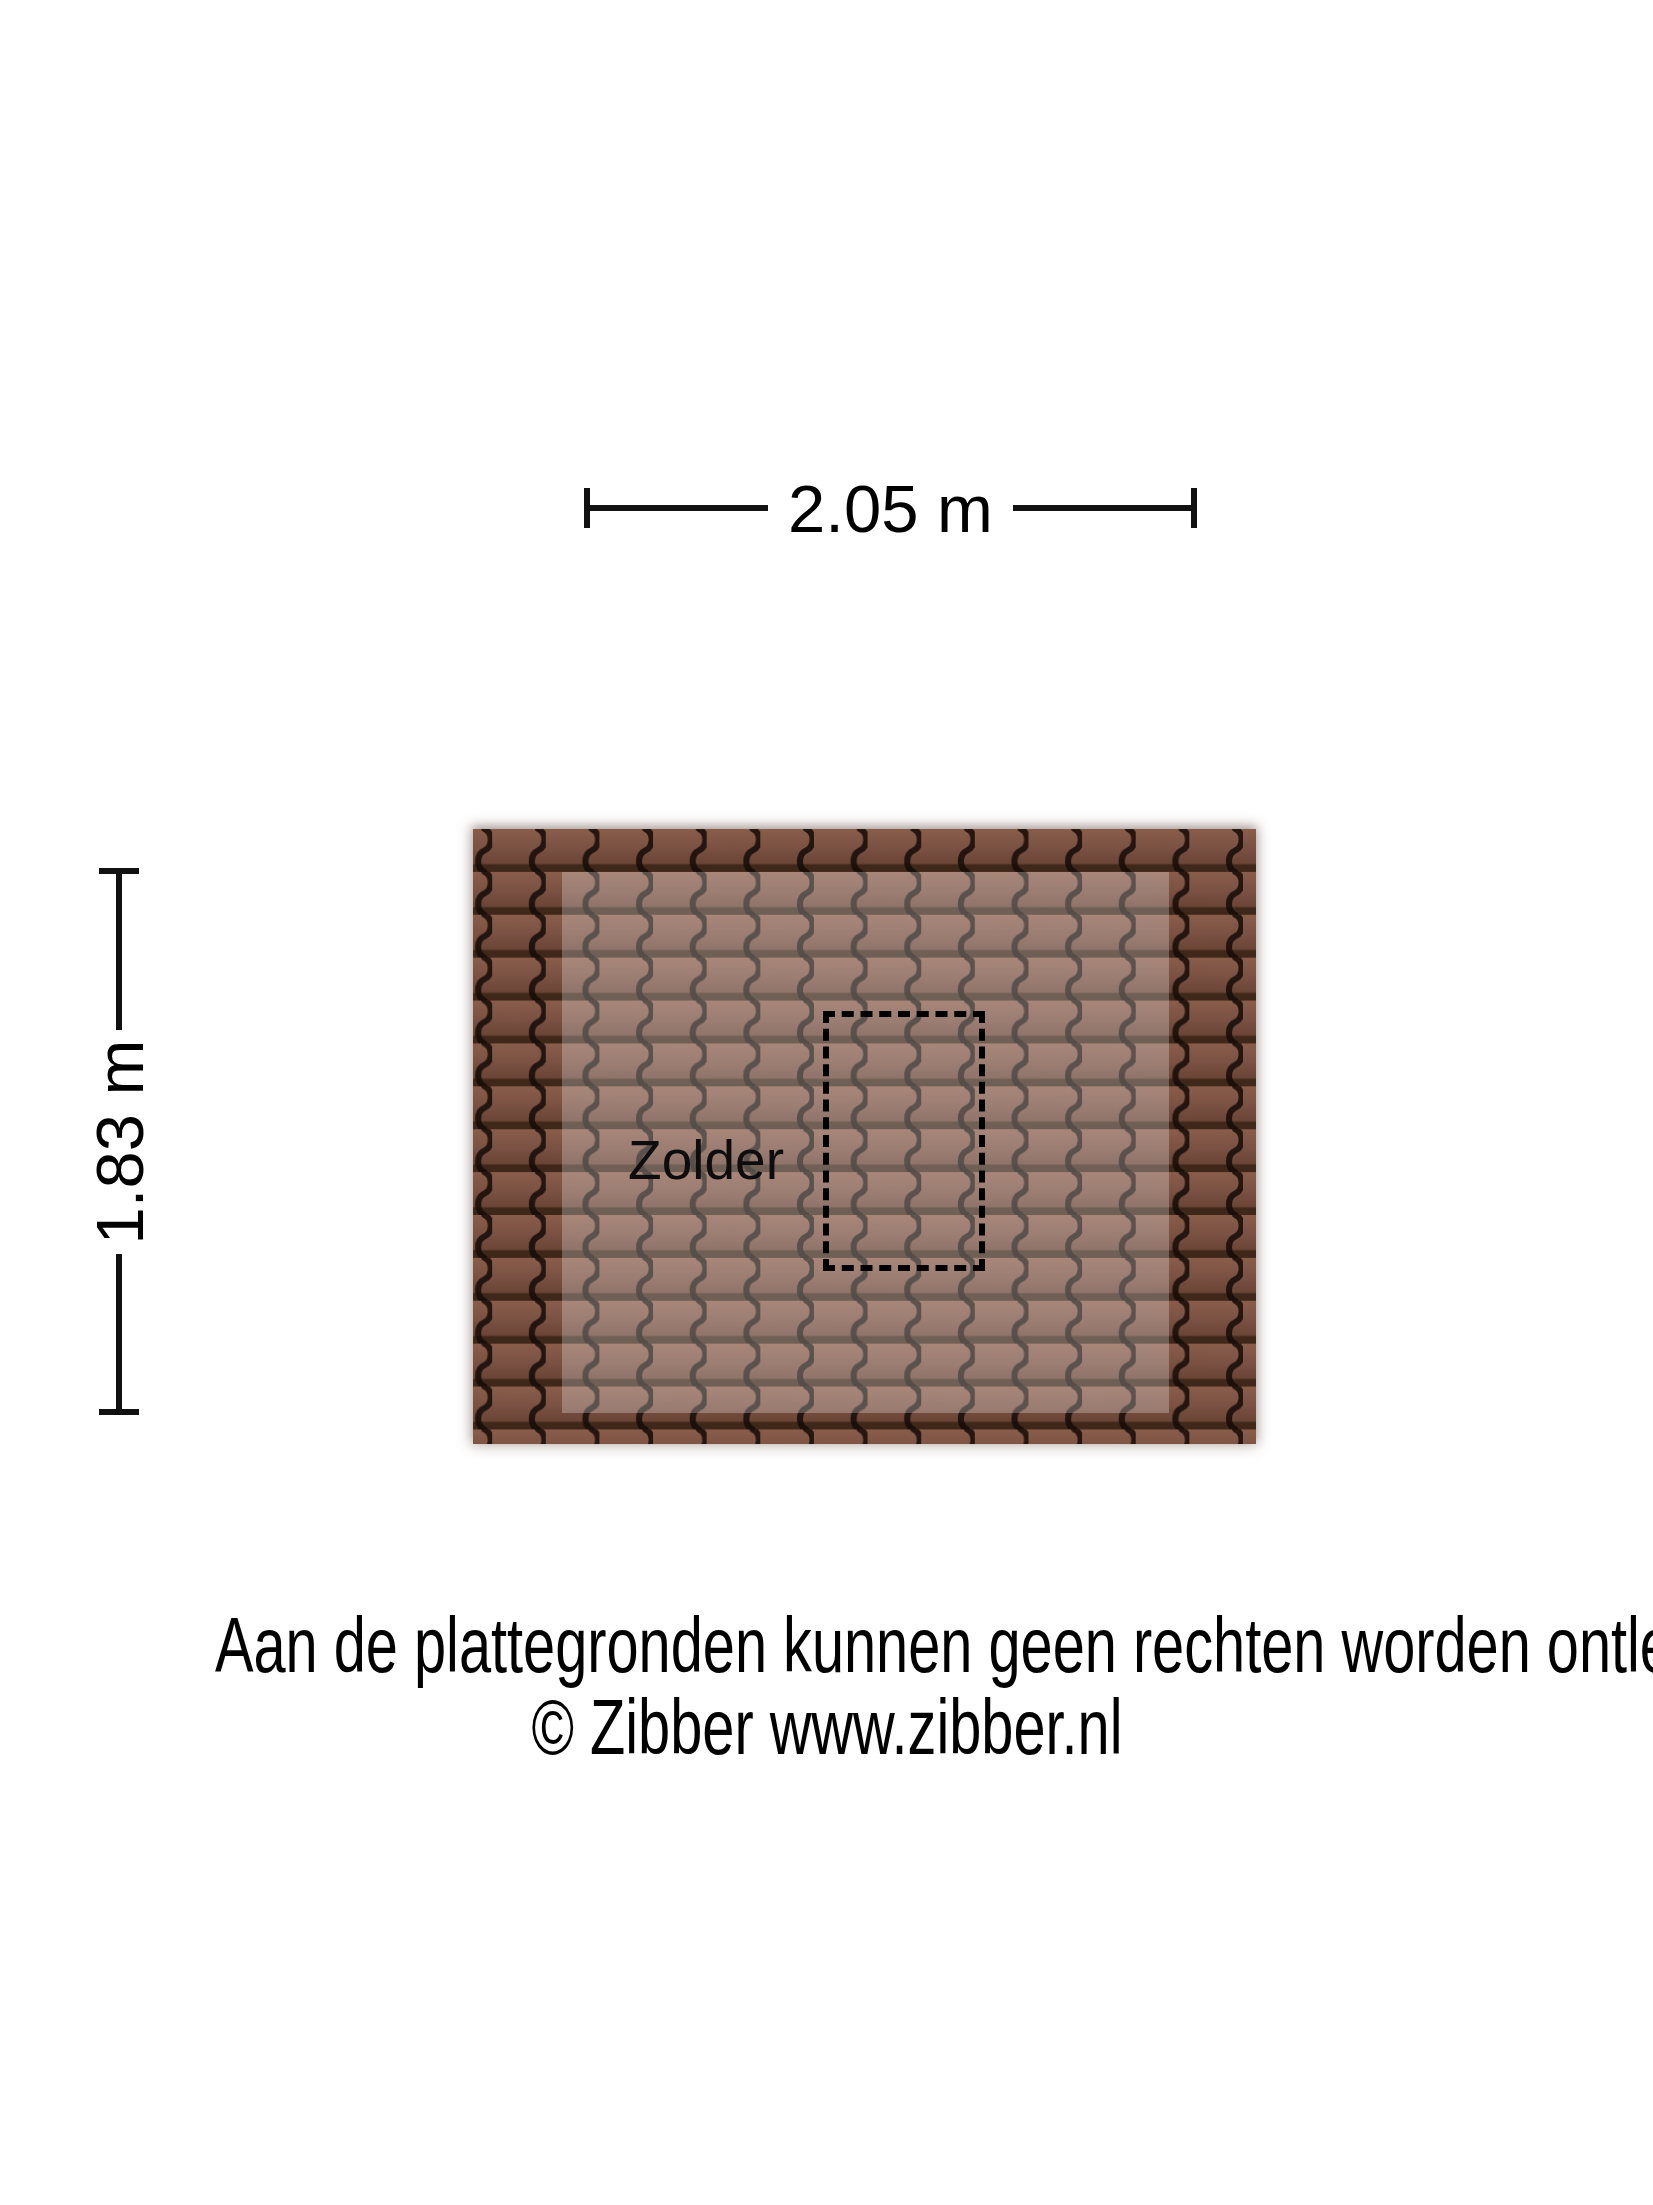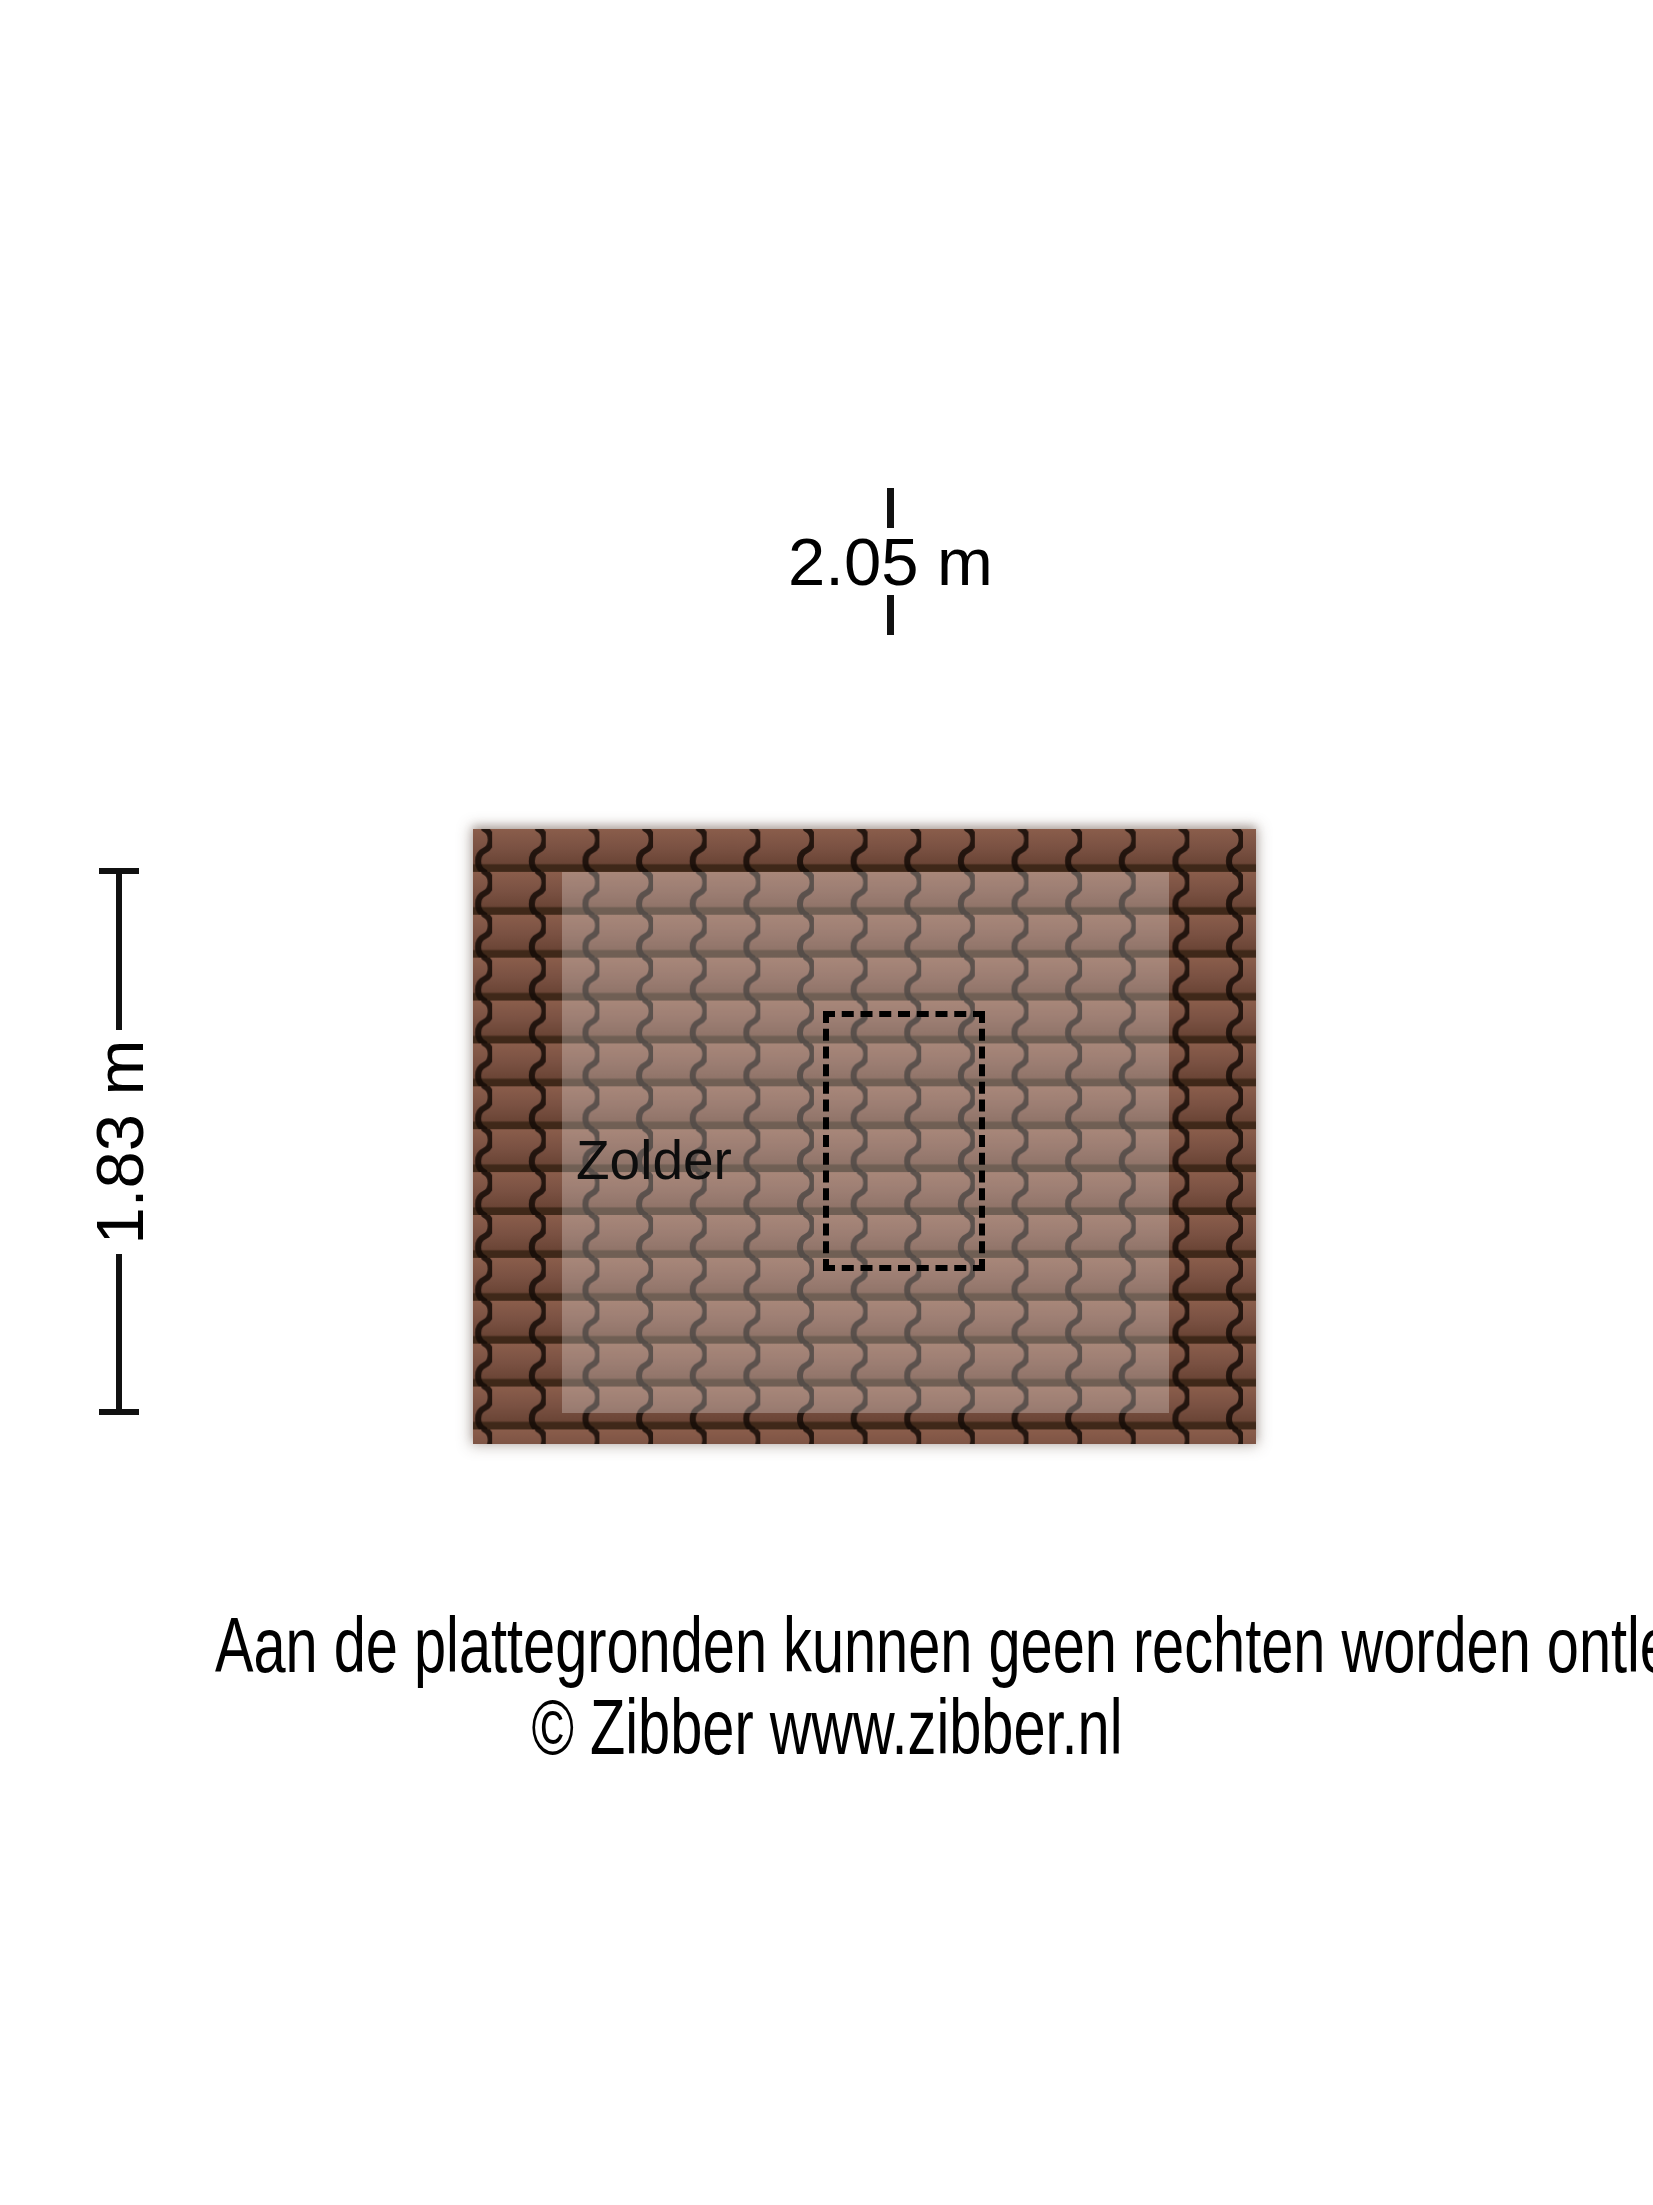--- a/index.html
+++ b/index.html
@@ -1,41 +1,41 @@
 <!DOCTYPE html>
 <html style="font-size:12.3px"><head>
 <meta charset="utf-8">
 <style>
   html,body{margin:0;padding:0;background:#ffffff;}
   body{width:1654px;height:2205px;font-family:"Liberation Sans",sans-serif;color:#0a0a0a;}
   .stage{position:relative;width:1654px;height:2205px;background:#ffffff;overflow:hidden;}
 
   
   .dim{position:absolute;display:flex;align-items:center;}
-  .dim-top{left:560px;top:488px;width:613px;height:40px;flex-direction:column;padding-left:24px;}
+  .dim-top{left:560px;top:488px;width:613px;height:40px;flex-direction:row;padding-left:24px;}
   .dim-left{left:99px;top:868px;width:40px;height:547px;flex-direction:column;}
   .tick-v{width:6.1px;height:40px;background:#111;flex:0 0 auto;}
   .tick-h{width:40px;height:6.1px;background:#111;flex:0 0 auto;}
   .seg-h{height:6.1px;background:#111;flex:1 1 auto;}
   .seg-v{width:6.1px;background:#111;flex:1 1 auto;}
   .dim-label{font-size:67px;line-height:67px;margin:0 20px;white-space:nowrap;color:#000;}
   .vlabel{position:relative;width:40px;height:224px;flex:0 0 auto;}
   .vlabel span{position:absolute;top:50%;left:50%;transform:translate(-50%,-50%) rotate(-90deg);
                font-size:67px;line-height:67px;white-space:nowrap;color:#000;}
 
   
   .plan{position:absolute;left:473px;top:829px;width:783px;height:615px;
         box-shadow:0 0 13.8px 2.3px rgba(80,60,50,0.35), 0 -3.1px 7.7px rgba(120,100,90,0.35);
         background:#7a5142;}
   .plan svg{position:absolute;left:0;top:0;width:783px;height:615px;display:block;}
   .light-zone{position:absolute;left:89px;top:43px;width:607px;height:541px;
               background:rgba(255,255,255,0.26);}
   .dashed{position:absolute;left:350px;top:182px;width:162px;height:260px;
           border:6.9px dashed #000;box-sizing:border-box;}
-  .room-label{position:absolute;left:103px;top:296px;width:260px;text-align:left;
+  .room-label{position:absolute;left:103px;top:296px;width:260px;text-align:center;
               font-size:55px;line-height:70px;color:#0d0d0d;white-space:nowrap;}
 
   
   .disclaimer{position:absolute;left:0;right:0;top:1604px;text-align:center;
               font-size:78px;line-height:82px;color:#000;white-space:nowrap;
               transform:scaleX(0.74);transform-origin:50% 0;}
 </style>
 </head>
 <body>
 

